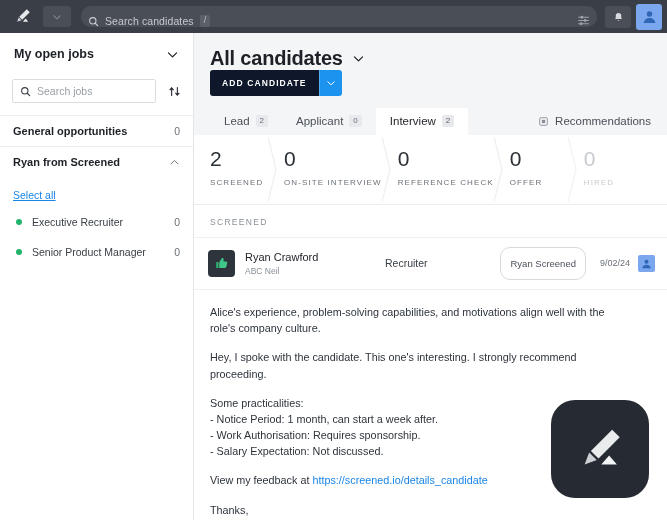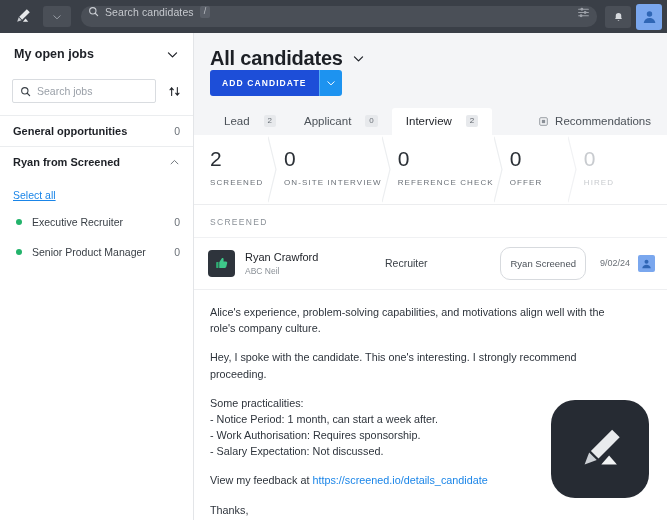--- a/index.html
+++ b/index.html
@@ -20,21 +20,21 @@
     width: 34px; height: 27px; display: flex; align-items: center; justify-content: center;
   }
   .logo-mark { width: 19px; height: 19px; display: block; }
   .caret-btn {
     width: 28px; height: 21px; background: #4a4f57; border-radius: 3px;
     display: flex; align-items: center; justify-content: center; margin-left: 4px;
   }
   .caret-btn svg { width: 10px; height: 10px; }
   .searchbar {
     flex: 1 1 auto; height: 21px; background: #4a4f57; border-radius: 10px;
-    margin: 0 8px 0 10px; display: flex; align-items: flex-start; padding: 0 7px;
+    margin: 0 8px 0 10px; display: flex; align-items: flex-end; padding: 0 7px;
     position: relative;
   }
   .searchbar .sicon { width: 11px; height: 11px; flex: 0 0 11px; margin-right: 6px; }
   .searchbar .sph { color: #c6c9ce; font-size: 10.5px; letter-spacing: .1px; }
   .slash-key {
     margin-left: 6px; background: #5a5f68; color: #b9bcc2; font-size: 9px;
     border-radius: 2px; padding: 1px 4px 2px; line-height: 1;
   }
   .filter-icon { margin-left: auto; width: 13px; height: 13px; opacity: .75; }
   .bell-btn {
@@ -96,37 +96,37 @@
 
   .page-head {
     padding: 14px 16px 0 16px; display: flex; align-items: flex-start; justify-content: space-between; flex-direction: column;
   }
   .title-wrap { display: flex; align-items: center; gap: 9px; }
   .page-title { font-size: 20px; font-weight: bold; color: #1d2026; letter-spacing: -.2px; }
   .title-caret { width: 13px; height: 13px; }
 
   .add-group { display: flex; align-items: stretch; border-radius: 3px; overflow: hidden; }
   .add-btn {
-    background: #1d4ed8; color: #fff; font-size: 8.5px; font-weight: bold;
+    background: #0f172a; color: #fff; font-size: 8.5px; font-weight: bold;
     letter-spacing: 1.1px; padding: 8px 12px; border: none; cursor: pointer;
   }
   .add-split {
     background: #1d93f0; width: 23px; border: none; border-left: 1px solid #52aef5;
     display: flex; align-items: center; justify-content: center; cursor: pointer;
   }
   .add-split svg { width: 10px; height: 10px; }
 
   
   .tabs-row {
     margin-top: 12px; padding: 0 16px; display: flex; align-items: flex-end;
     justify-content: space-between; position: relative;
   }
   .tabs { display: flex; align-items: flex-end; }
   .tab {
-    display: flex; align-items: center; gap: 14px; padding: 7px 14px 8px;
+    display: flex; align-items: center; gap: 6px; padding: 7px 14px 8px;
     font-size: 11.5px; color: #4b5158; cursor: pointer; border-radius: 3px 3px 0 0; text-align: center;
   }
   .tab.active { background: #ffffff; color: #1d2026; font-weight: normal; }
   .tab .badge {
     background: #e7e9ec; color: #6b7178; font-size: 8px; border-radius: 2px;
     padding: 2px 4px; line-height: 1;
   }
   .tab.active .badge { background: #e7e9ec; color: #5c6168; }
   .recs { display: flex; align-items: center; gap: 6px; font-size: 11.5px; color: #4b5158; cursor: pointer; padding-bottom: 8px; }
   .recs svg { width: 11px; height: 11px; }

